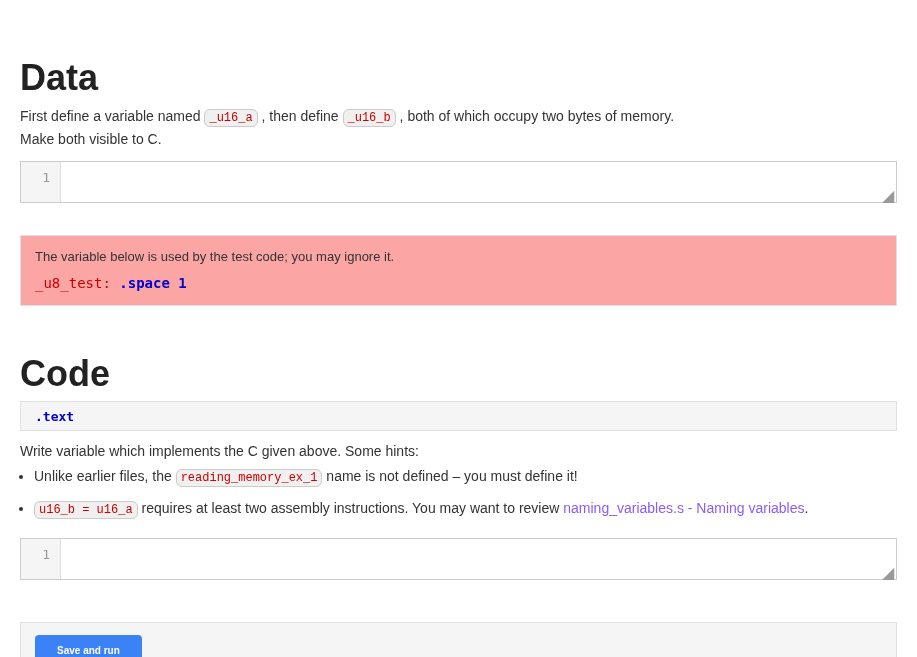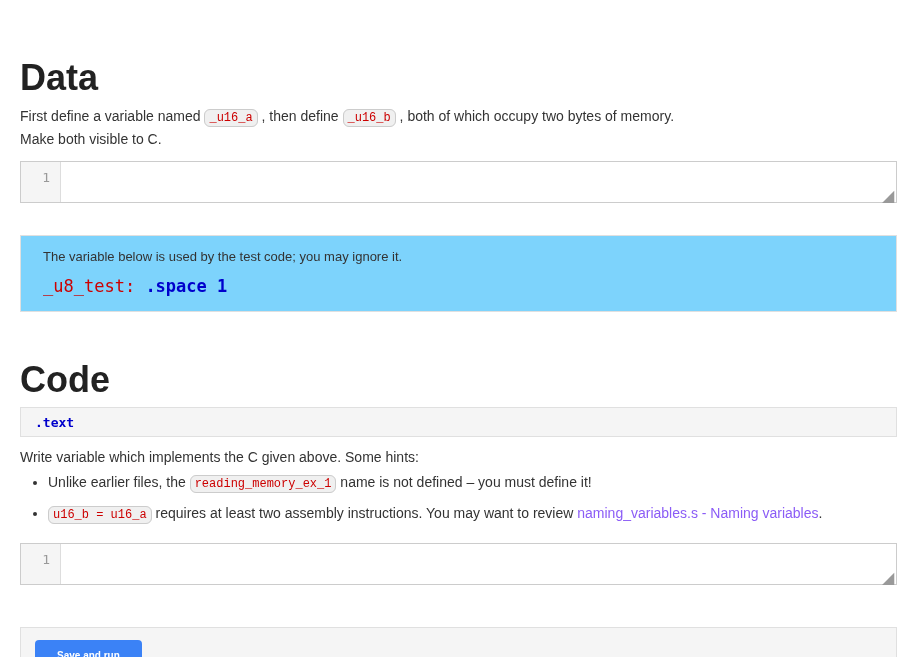--- a/index.html
+++ b/index.html
@@ -91,53 +91,53 @@
       right: 2px;
       width: 12px;
       height: 12px;
       cursor: se-resize;
       color: #999;
       font-size: 16px;
       line-height: 1;
     }
 
     .info-box {
-      background: #7dd3fc;
+      background: #fca5a5;
       border: 1px solid #e0e0e0;
-      padding: 10px 22px;
+      padding: 10px 14px;
       margin-bottom: 10px;
       font-size: 13px;
       line-height: 1.7;
     }
 
     .info-box .info-text {
       color: #333;
       margin-bottom: 4px;
     }
 
     .code-line {
       font-family: monospace;
-      font-size: 17px;
+      font-size: 14px;
     }
 
     .kw-blue { color: #0000cc; font-weight: bold; }
     .kw-red { color: #cc0000; }
 
     .section-divider {
       height: 16px;
     }
 
     .hint-box {
       padding: 6px 0 10px 0;
       font-size: 14px;
       color: #333;
     }
 
     .hint-box ul {
-      margin-left: 28px;
+      margin-left: 14px;
       margin-top: 6px;
     }
 
     .hint-box ul li {
       margin-bottom: 8px;
       line-height: 1.6;
     }
 
     .link-text {
       color: #8b5cf6;

